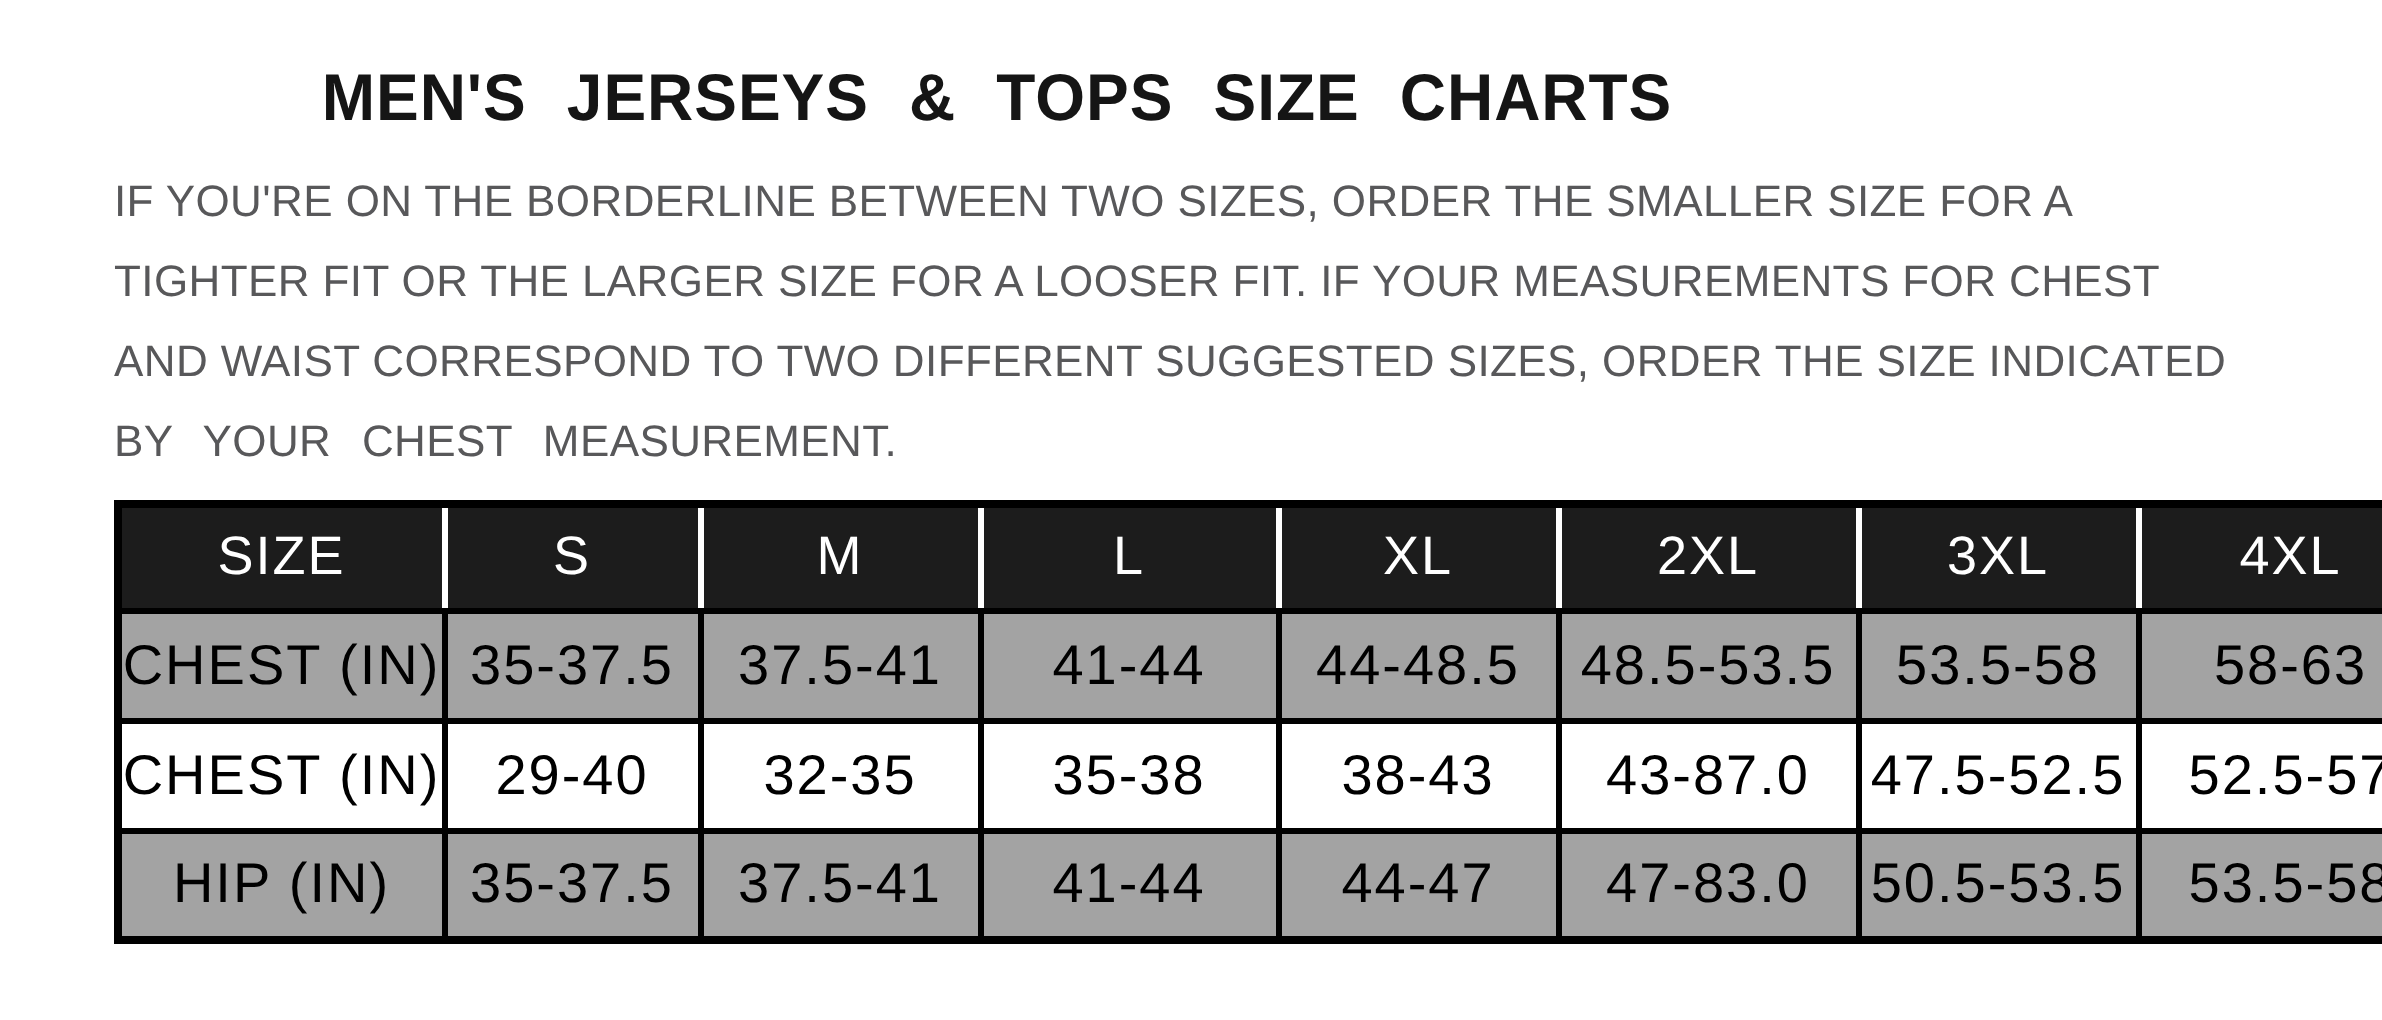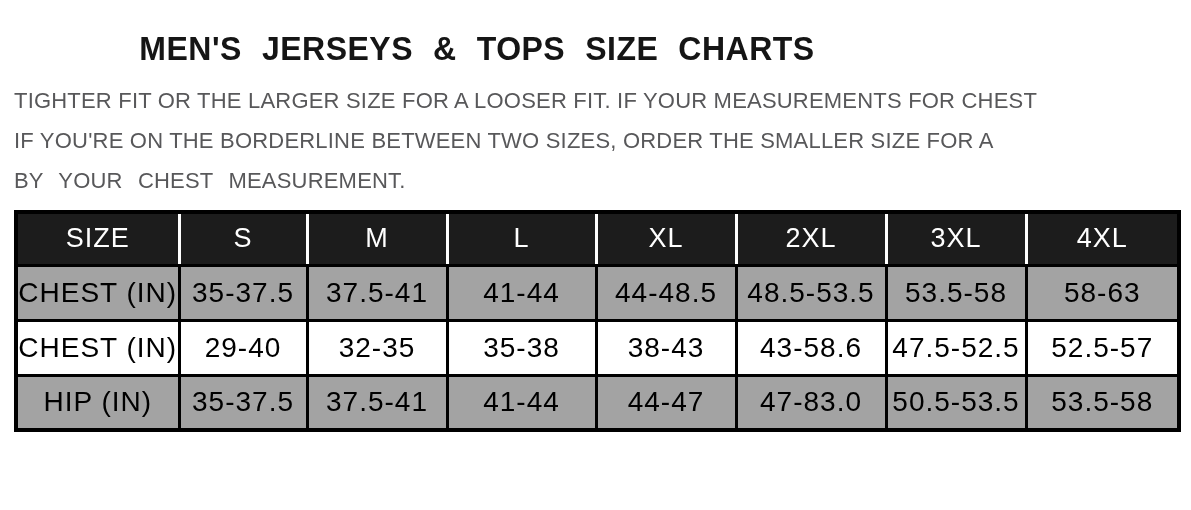--- a/index.html
+++ b/index.html
@@ -3,21 +3,21 @@
 <meta charset="utf-8">
 <style>
   * { box-sizing: border-box; margin: 0; padding: 0; }
   html, body {
     width: 1191px;
     background: #ffffff;
     font-family: "Liberation Sans", sans-serif;
   }
   body { height: 510px; overflow: hidden; }
 
-  .page { width: 954px; }
+  .page { width: 954px; padding-left: 43px; }
 
   h1.title {
     margin-top: 30px;
     text-align: center;
     font-family: "Liberation Sans", sans-serif;
     font-weight: bold;
     font-size: 33px;
     letter-spacing: 0.5px;
     word-spacing: 11px;
     color: #151515;
@@ -78,22 +78,23 @@
   tr.alt td { background: #a3a3a3; }
 </style>
 </head>
 <body>
 
 <div class="page">
 
   <h1 class="title">MEN'S  JERSEYS  &amp;  TOPS SIZE  CHARTS</h1>
 
   <div class="intro">
+    <div class="intro-line">IF YOU'RE ON THE BORDERLINE BETWEEN TWO SIZES, ORDER THE SMALLER SIZE FOR A</div>
     <div class="intro-line">TIGHTER FIT OR THE LARGER SIZE FOR A LOOSER FIT. IF YOUR MEASUREMENTS FOR CHEST</div>
-    <div class="intro-line">IF YOU'RE ON THE BORDERLINE BETWEEN TWO SIZES, ORDER THE SMALLER SIZE FOR A</div>
+    <div class="intro-line">AND WAIST CORRESPOND TO TWO DIFFERENT SUGGESTED SIZES, ORDER THE SIZE INDICATED</div>
     <div class="intro-line last">BY YOUR CHEST MEASUREMENT.</div>
   </div>
 
   <table class="size-chart">
     <colgroup>
       <col style="width:163px">
         <col style="width:128px">
         <col style="width:140px">
         <col style="width:149px">
       <col style="width:140px">
@@ -123,21 +124,21 @@
         <td>48.5-53.5</td>
         <td>53.5-58</td>
         <td>58-63</td>
       </tr>
       <tr>
         <td>CHEST (IN)</td>
         <td>29-40</td>
         <td>32-35</td>
         <td>35-38</td>
         <td>38-43</td>
-        <td>43-58.6</td>
+        <td>43-87.0</td>
         <td>47.5-52.5</td>
         <td>52.5-57</td>
       </tr>
       <tr class="alt">
         <td>HIP (IN)</td>
         <td>35-37.5</td>
         <td>37.5-41</td>
         <td>41-44</td>
         <td>44-47</td>
         <td>47-83.0</td>

